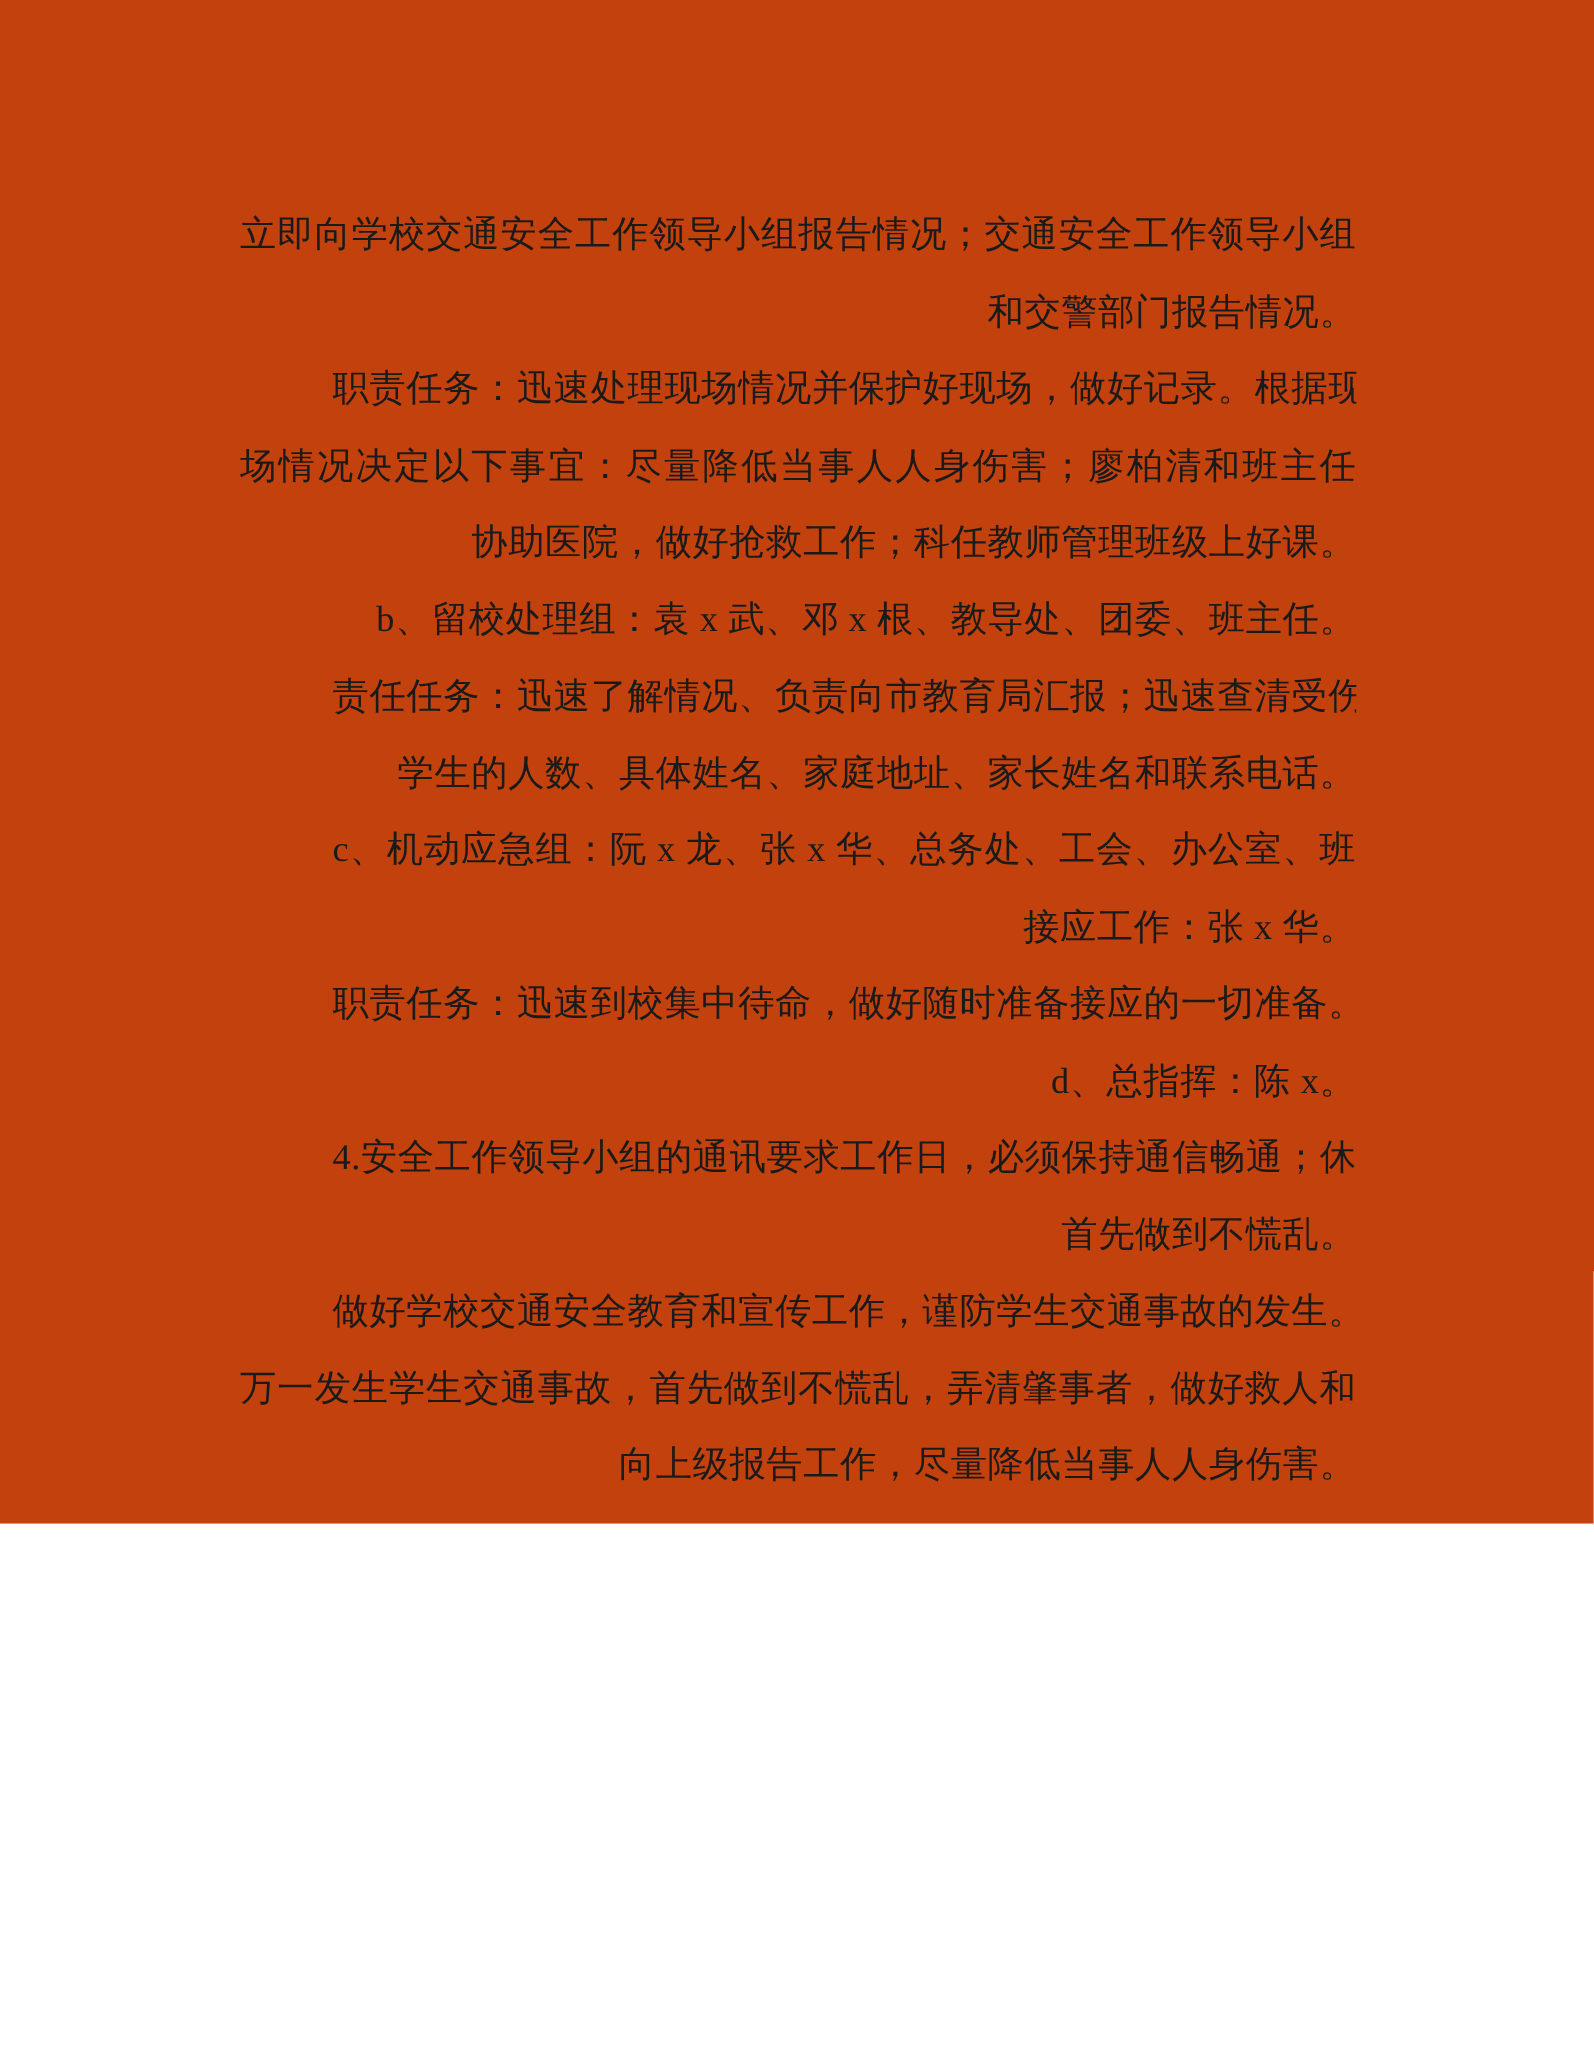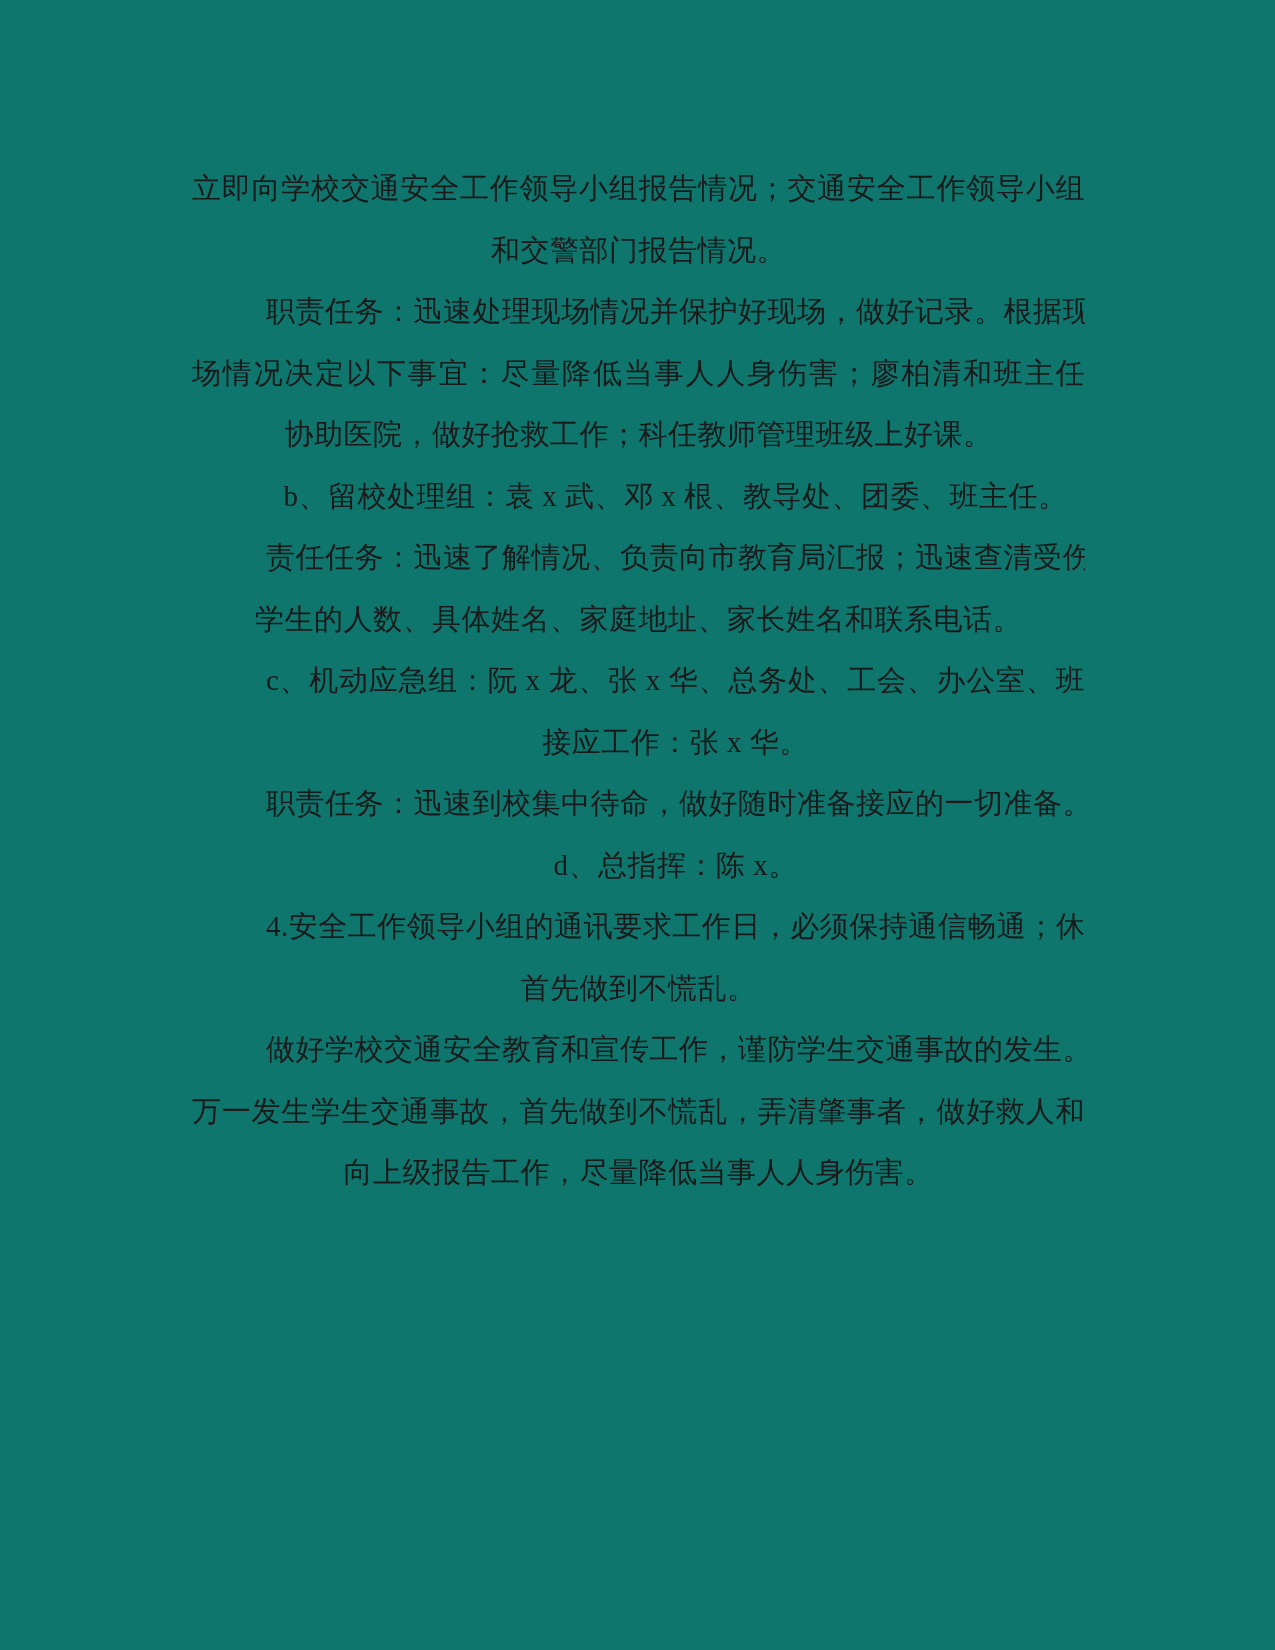--- a/index.html
+++ b/index.html
@@ -3,40 +3,40 @@
 <meta charset="utf-8">
 <style>
   html, body {
     margin: 0;
     padding: 0;
     background: #ffffff;
   }
   .page {
     position: relative;
     width: 1275px;
-    height: 1650px;
-    background: #0f766e;
+    height: 1219px;
+    background: #c2410c;
     overflow: hidden;
   }
   .doc-body {
     position: absolute;
     left: 192px;
     top: 158px;
     width: 893px;
     font-family: "Liberation Serif", "DejaVu Serif", serif;
     font-size: 29px;
     line-height: 61.5px;
     color: #1a1a1a;
     letter-spacing: 0.5px;
   }
   .line {
     height: 61.5px;
     white-space: nowrap;
     overflow: hidden;
-    text-align: center;
+    text-align: right;
   }
   .line.fill {
     text-align: justify;
     text-align-last: justify;
   }
   .line.indent {
     text-indent: 74px;
   }
 </style>
 </head>

